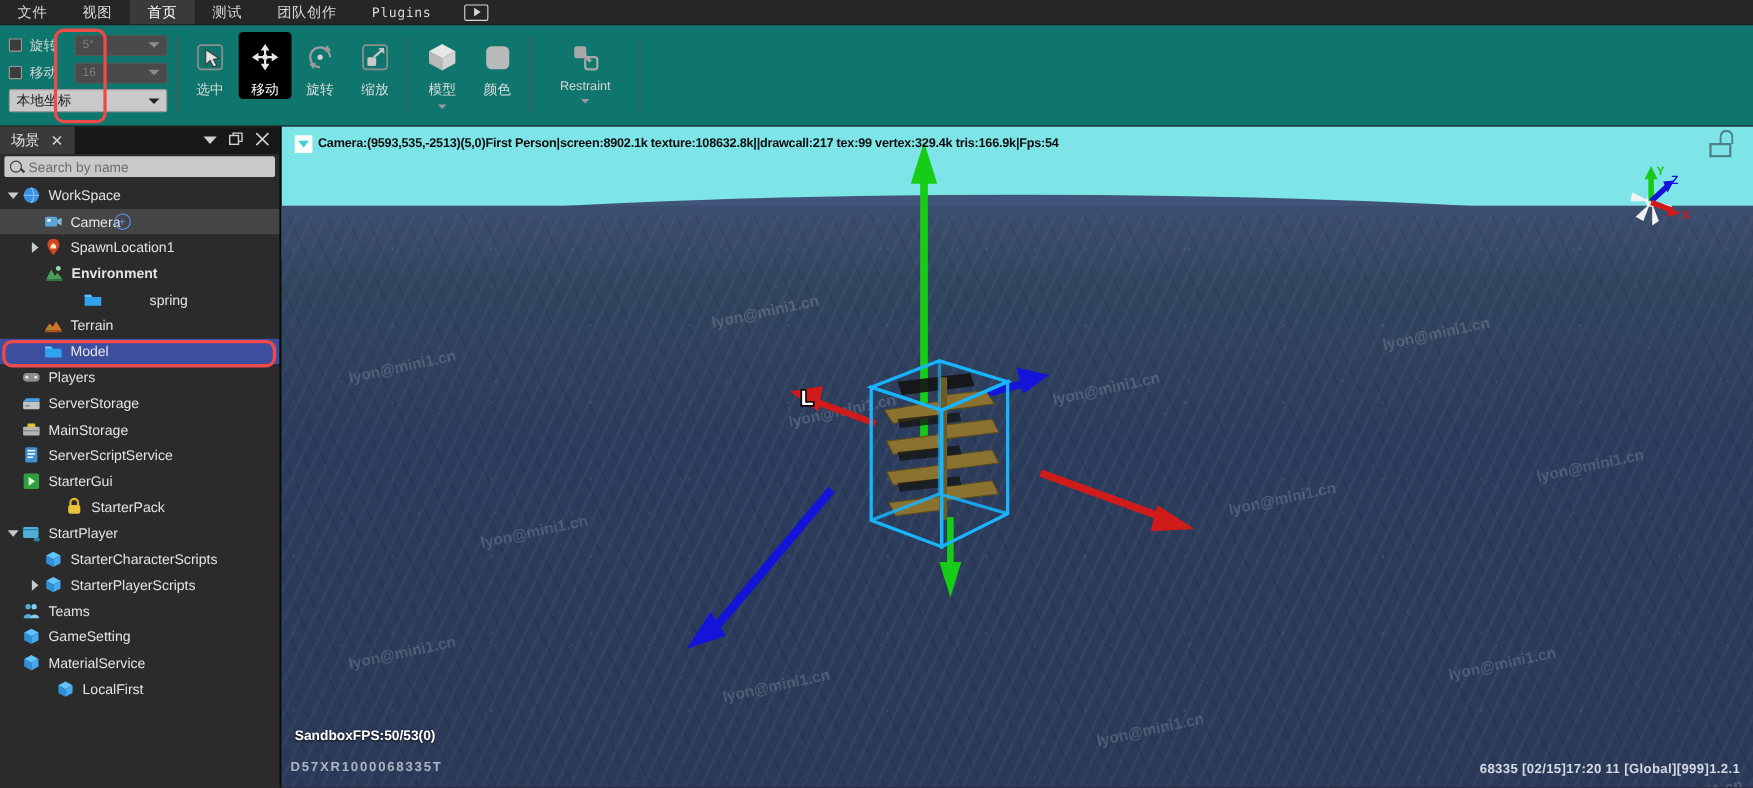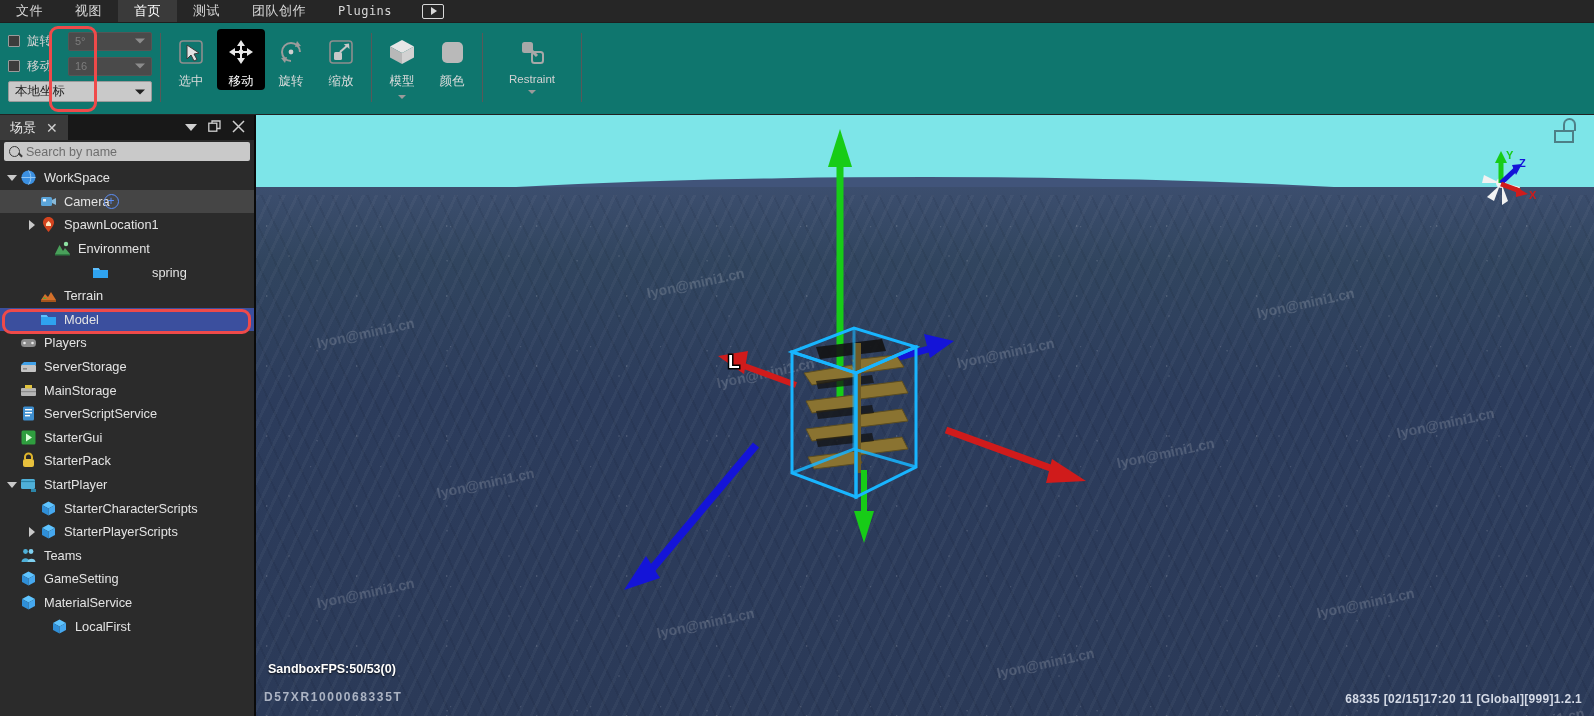--- a/index.html
+++ b/index.html
@@ -317,30 +317,30 @@
           <div class="node" style="padding-left: 24px;">
             <span class="arrow-slot">
               <span class="arrow right"></span>
             </span>
             <span class="ic16"><svg width="17" height="17" viewBox="0 0 17 17">
                 <path d="M8.5 1 C5 1 3 3.6 3 6.6 C3 10 8.5 16 8.5 16 C8.5 16 14 10 14 6.6 C14 3.6 12 1 8.5 1Z" fill="#d4441f"></path>
                 <path d="M6 7.5 L8.5 5 L11 7.5 L11 10 L6 10 Z" fill="#ffe7c0"></path>
               </svg></span>
             <span>SpawnLocation1</span>
           </div>
-          <div class="node" style="padding-left: 38px;">
+          <div class="node" style="padding-left: 25px; font-weight: bold;">
             <span class="arrow-slot"></span>
             <span class="ic16"><svg width="17" height="17" viewBox="0 0 17 17">
                 <path d="M1 14 L5.5 5 L9 11 L11 8 L16 14 Z" fill="#49a05a"></path>
                 <circle cx="12" cy="4" r="2.2" fill="#8fe2a4"></circle>
                 <path d="M1 14 L16 14 L16 15.5 L1 15.5Z" fill="#2f7a42"></path>
               </svg></span>
             <span>Environment</span>
           </div>
-          <div class="node" style="padding-left: 40px; gap: 36px;">
+          <div class="node" style="padding-left: 24px; gap: 36px;">
             <span class="arrow-slot"></span>
             <span class="ic16"><svg width="17" height="17" viewBox="0 0 17 17">
                 <path d="M1 4 L6.5 4 L8 6 L16 6 L16 14 L1 14 Z" fill="#2fa3ef"></path>
                 <path d="M1 4 L6.5 4 L8 6 L1 6 Z" fill="#5fc0ff"></path>
               </svg></span>
             <span>spring</span>
           </div>
           <div class="node" style="padding-left: 24px;">
             <span class="arrow-slot"></span>
             <span class="ic16"><svg width="17" height="17" viewBox="0 0 17 17">
@@ -396,21 +396,21 @@
             <span>ServerScriptService</span>
           </div>
           <div class="node" style="padding-left: 4px;">
             <span class="arrow-slot"></span>
             <span class="ic16"><svg width="17" height="17" viewBox="0 0 17 17">
                 <rect x="1.5" y="1.5" width="14" height="14" rx="1.5" fill="#2f9e3f"></rect>
                 <path d="M6 4.5 L12 8.5 L6 12.5 Z" fill="#d9ffd9"></path>
               </svg></span>
             <span>StarterGui</span>
           </div>
-          <div class="node" style="padding-left: 4px;">
+          <div class="node" style="padding-left: 4px; margin-left: 39px;">
             <span class="arrow-slot"></span>
             <span class="ic16"><svg width="17" height="17" viewBox="0 0 17 17">
                 <path d="M5 7 L5 5 A3.5 3.5 0 0 1 12 5 L12 7" fill="none" stroke="#e0b52c" stroke-width="2"></path>
                 <rect x="3" y="7" width="11" height="8" rx="2" fill="#e8c13d"></rect>
               </svg></span>
             <span>StarterPack</span>
           </div>
           <div class="node" style="padding-left: 4px;">
             <span class="arrow-slot">
               <span class="arrow down"></span>
@@ -563,20 +563,26 @@
           <path d="M536 237 L598 213 L660 232 L600 258 Z"></path>
           <path d="M536 237 L536 358 L600 382 L600 258 Z"></path>
           <path d="M660 232 L660 352 L600 382 L600 258 Z"></path>
           <path d="M536 358 L598 334 L660 352" stroke-opacity=".85"></path>
           <path d="M598 213 L598 334" stroke-opacity=".6"></path>
         </g>
 
         <text x="472" y="253" font-family="Liberation Sans, sans-serif" font-size="19" font-weight="bold" fill="#ffffff" stroke="#000" stroke-width="3" paint-order="stroke">L</text>
       </svg>
 
+      <div class="statusline">
+        <span class="sl-caret">
+            <i></i>
+          </span>
+        <span class="sl-text">Camera:(9593,535,-2513)(5,0)First Person|screen:8902.1k texture:108632.8k||drawcall:217 tex:99 vertex:329.4k tris:166.9k|Fps:54</span>
+      </div>
 
       <div class="lockicon">
         <div class="lock-sh"></div>
           <div class="lock-body"></div>
       </div>
 
       <svg class="gizmo3" viewBox="0 0 80 72">
         <g fill="#f2f2f2">
           <path d="M38 40 L22 32 L20 40 Z"></path>
           <path d="M38 42 L25 54 L32 58 Z"></path>

